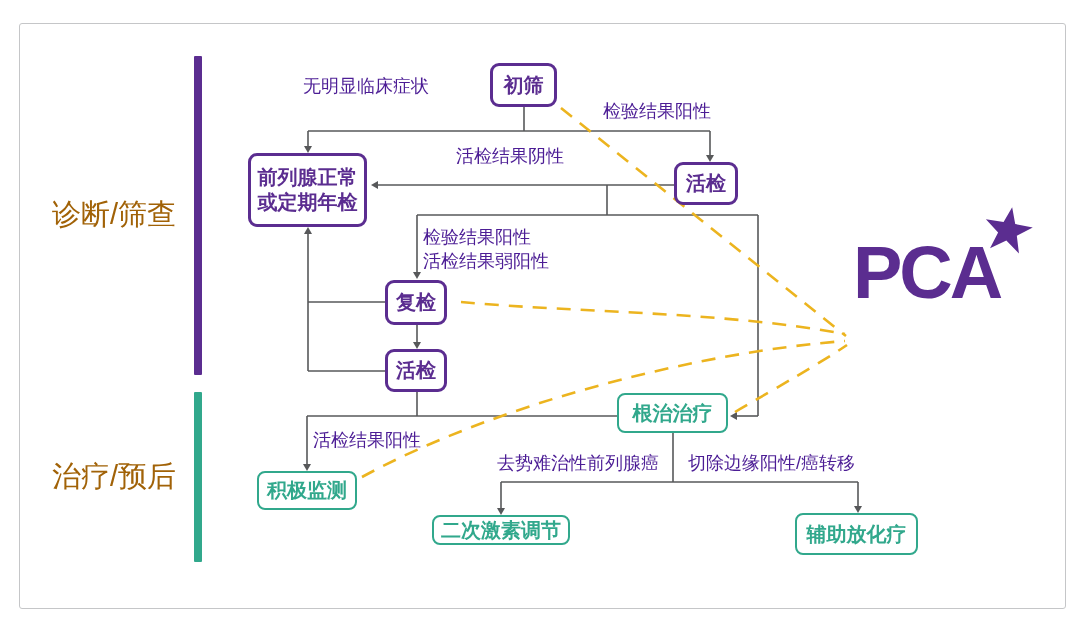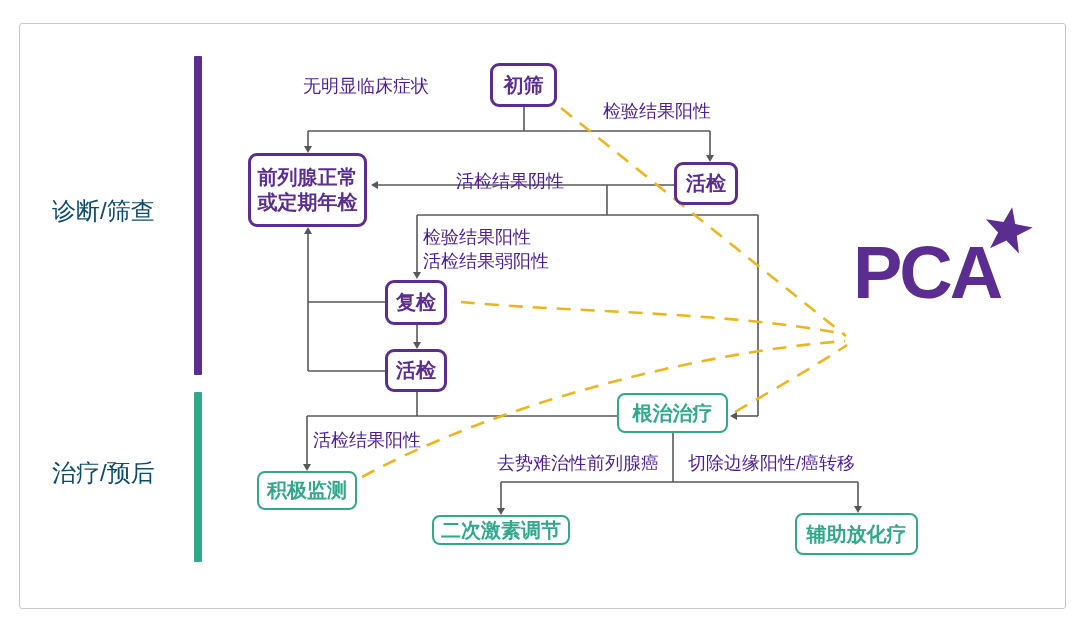--- a/index.html
+++ b/index.html
@@ -2,21 +2,21 @@
 <html><head>
 <meta charset="utf-8">
 <style>
   html,body{margin:0;padding:0;background:#fff;}
   body{width:1084px;height:624px;position:relative;font-family:"Liberation Sans",sans-serif;overflow:hidden;}
   .frame{position:absolute;left:19px;top:23px;width:1047px;height:586px;border:1.5px solid #c5c6c8;border-radius:3px;background:#fff;box-sizing:border-box;}
   .layer{position:absolute;left:0;top:0;width:1084px;height:624px;}
   .bar{position:absolute;width:8px;border-radius:1px;}
   .bar.purple{background:#5b2d90;left:194px;top:56px;height:319px;}
   .bar.teal{background:#31a88c;left:194px;top:392px;height:170px;}
-  .section-label{position:absolute;left:52px;width:140px;font-size:24px;color:#0c4a6e;white-space:nowrap;}
+  .section-label{position:absolute;left:52px;width:140px;font-size:29px;color:#a16207;white-space:nowrap;}
   .node{position:absolute;display:flex;align-items:center;justify-content:center;flex-direction:column;background:#fff;box-sizing:border-box;font-weight:bold;text-align:center;white-space:nowrap;z-index:3;}
   .node.purple{border:3px solid #5b2d90;color:#5b2d90;border-radius:9px;font-size:20px;}
   .node.teal{border:2.5px solid #31a88c;color:#31a88c;border-radius:8px;font-size:20px;}
   .edge-label{position:absolute;font-size:18px;line-height:24px;color:#4c1d95;white-space:nowrap;z-index:2;}
   .pca{position:absolute;left:853px;top:236px;font-size:74px;line-height:74px;font-weight:bold;letter-spacing:-3px;color:#5b2d90;z-index:3;}
   svg{position:absolute;left:0;top:0;z-index:1;}
   .gline{stroke:#57585a;stroke-width:1.6;fill:none;}
   .garrow{fill:#57585a;stroke:none;}
   .ydash{stroke:#ecb41f;stroke-width:2.6;fill:none;stroke-dasharray:14 10;}
   .star{fill:#5b2d90;}
@@ -109,21 +109,21 @@
   <span>二次激素调节</span>
 </div>
 <div class="node teal" style="left:795px;top:513px;width:123px;height:42px">
   <span>辅助放化疗</span>
 </div>
 
 <div class="edge-label" style="left:303px;top:74px">
   <div>无明显临床症状</div>
 </div>
 <div class="edge-label" style="left:603px;top:99px">检验结果阳性</div>
-<div class="edge-label" style="left:456px;top:169px">活检结果阴性</div>
+<div class="edge-label" style="left:456px;top:144px">活检结果阴性</div>
 <div class="edge-label" style="left:423px;top:225px">
   <div>检验结果阳性</div>
   <div>活检结果弱阳性</div>
 </div>
 <div class="edge-label" style="left:313px;top:428px">活检结果阳性</div>
 <div class="edge-label" style="left:497px;top:451px">去势难治性前列腺癌</div>
 <div class="edge-label" style="left:688px;top:451px">切除边缘阳性/癌转移</div>
 
 <div class="pca">PCA</div>
 

